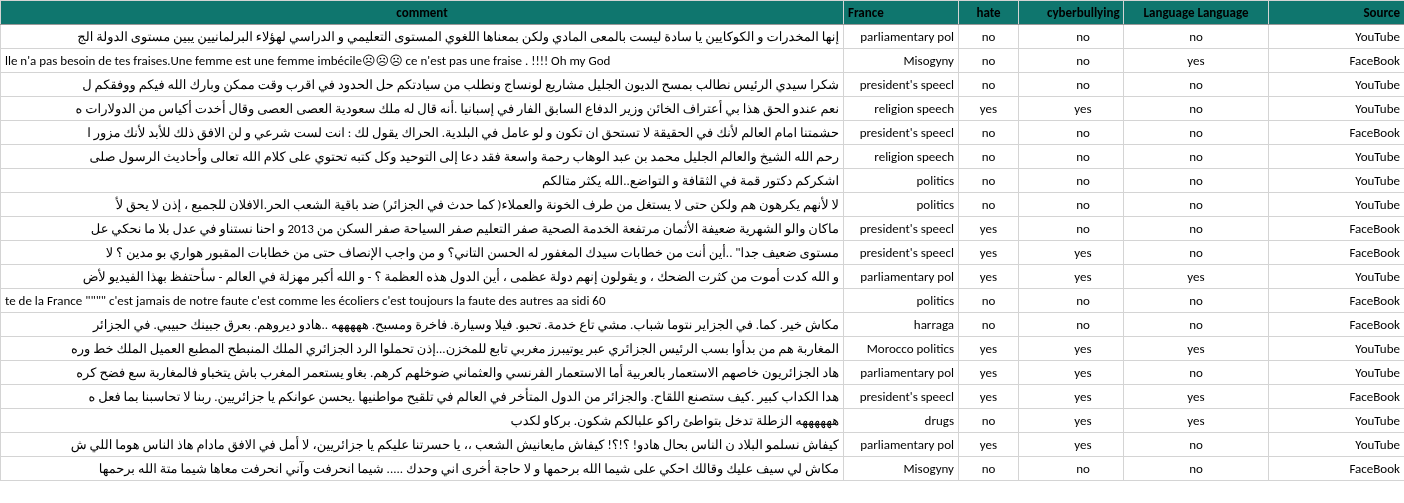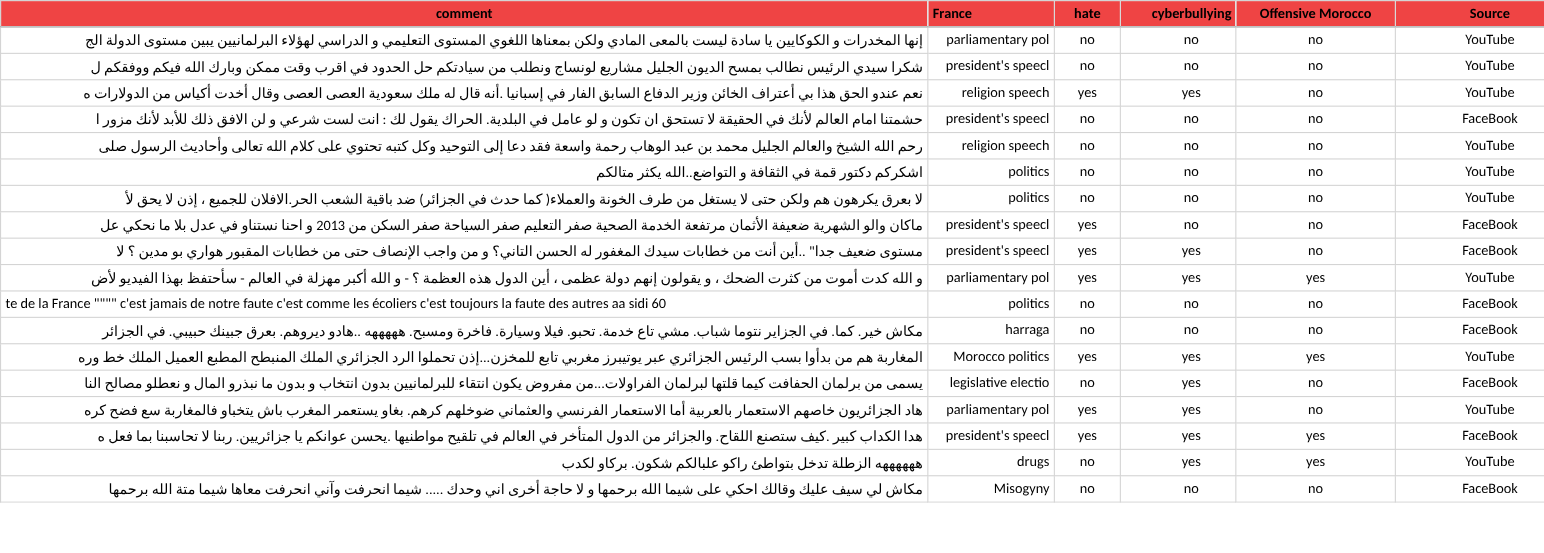--- a/index.html
+++ b/index.html
@@ -1,51 +1,59 @@
 <!DOCTYPE html>
 <html><head>
   <meta charset="utf-8">
   <style>
     * { margin: 0; padding: 0; box-sizing: border-box; }
     body { font-family: Calibri, Arial, sans-serif; font-size: 13px; background: #fff; }
     table { border-collapse: collapse; width: 1404px; table-layout: fixed; }
     th, td { border: 1px solid #d4d4d4; padding: 2px 4px; height: 24px; white-space: nowrap; overflow: hidden; text-overflow: clip; }
-    th { background: #ef4444; font-weight: bold; text-align: center; border-bottom: 1px solid #999; }
+    th { background: #0f766e; font-weight: bold; text-align: center; border-bottom: 1px solid #999; }
     .col-comment { width: 843px; }
     .col-topic { width: 115px; text-align: left; }
     .col-hate { width: 60px; text-align: center; }
     .col-cyber { width: 105px; text-align: center; padding-left: 28px; }
     .col-offensive { width: 145px; text-align: center; }
-    .col-source { width: 136px; text-align: center; padding-left: 40px; }
+    .col-source { width: 136px; text-align: right; padding-left: 40px; }
     td.col-comment { text-align: right; direction: rtl; }
     td.col-comment.ltr { text-align: left; direction: ltr; }
     td.col-topic { text-align: right; }
   </style>
 </head>
 <body>
 
 <table>
   <thead>
     <tr>
       <th class="col-comment">comment</th>
       <th class="col-topic">France</th>
       <th class="col-hate">hate</th>
       <th class="col-cyber">cyberbullying</th>
-      <th class="col-offensive">Offensive Morocco</th>
+      <th class="col-offensive">Language Language</th>
       <th class="col-source">Source</th>
     </tr>
   </thead>
   <tbody id="tbody">
       <tr>
         <td class="col-comment">إنها المخدرات و الكوكايين يا سادة ليست بالمعى المادي ولكن بمعناها اللغوي المستوى التعليمي و الدراسي لهؤلاء البرلمانيين يبين مستوى الدولة الج</td>
         <td class="col-topic">parliamentary pol</td>
         <td class="col-hate">no</td>
         <td class="col-cyber">no</td>
         <td class="col-offensive">no</td>
         <td class="col-source">YouTube</td>
+      </tr>
+      <tr>
+        <td class="col-comment ltr">lle n'a pas besoin de tes fraises.Une femme est une femme imbécile☹☹☹ ce n'est pas une fraise . !!!! Oh my God</td>
+        <td class="col-topic">Misogyny</td>
+        <td class="col-hate">no</td>
+        <td class="col-cyber">no</td>
+        <td class="col-offensive">yes</td>
+        <td class="col-source">FaceBook</td>
       </tr>
       <tr>
         <td class="col-comment">شكرا سيدي الرئيس نطالب بمسح الديون الجليل مشاريع لونساج ونطلب من سيادتكم حل الحدود في اقرب وقت ممكن وبارك الله فيكم ووفقكم ل</td>
         <td class="col-topic">president's speecl</td>
         <td class="col-hate">no</td>
         <td class="col-cyber">no</td>
         <td class="col-offensive">no</td>
         <td class="col-source">YouTube</td>
       </tr>
       <tr>
@@ -74,21 +82,21 @@
       </tr>
       <tr>
         <td class="col-comment">اشكركم دكتور قمة في الثقافة و التواضع..الله يكثر متالكم</td>
         <td class="col-topic">politics</td>
         <td class="col-hate">no</td>
         <td class="col-cyber">no</td>
         <td class="col-offensive">no</td>
         <td class="col-source">YouTube</td>
       </tr>
       <tr>
-        <td class="col-comment">لا بعرق يكرهون هم ولكن حتى لا يستغل من طرف الخونة والعملاء( كما حدث في الجزائر) ضد باقية الشعب الحر.الافلان للجميع ، إذن لا يحق لأ</td>
+        <td class="col-comment">لا لأنهم يكرهون هم ولكن حتى لا يستغل من طرف الخونة والعملاء( كما حدث في الجزائر) ضد باقية الشعب الحر.الافلان للجميع ، إذن لا يحق لأ</td>
         <td class="col-topic">politics</td>
         <td class="col-hate">no</td>
         <td class="col-cyber">no</td>
         <td class="col-offensive">no</td>
         <td class="col-source">YouTube</td>
       </tr>
       <tr>
         <td class="col-comment">ماكان والو الشهرية ضعيفة الأثمان مرتفعة الخدمة الصحية صفر التعليم صفر السياحة صفر السكن من 2013 و احنا نستناو في عدل بلا ما نحكي عل</td>
         <td class="col-topic">president's speecl</td>
         <td class="col-hate">yes</td>
@@ -130,28 +138,20 @@
       </tr>
       <tr>
         <td class="col-comment">المغاربة هم من بدأوا بسب الرئيس الجزائري عبر يوتيبرز مغربي تابع للمخزن...إذن تحملوا الرد الجزائري الملك المنبطح المطبع العميل الملك خط وره</td>
         <td class="col-topic">Morocco politics</td>
         <td class="col-hate">yes</td>
         <td class="col-cyber">yes</td>
         <td class="col-offensive">yes</td>
         <td class="col-source">YouTube</td>
       </tr>
       <tr>
-        <td class="col-comment">يسمى من برلمان الحفافت كيما قلتها لبرلمان الفراولات...من مفروض يكون انتقاء للبرلمانيين بدون انتخاب و بدون ما نبذرو المال و نعطلو مصالح النا</td>
-        <td class="col-topic">legislative electio</td>
-        <td class="col-hate">no</td>
-        <td class="col-cyber">yes</td>
-        <td class="col-offensive">no</td>
-        <td class="col-source">FaceBook</td>
-      </tr>
-      <tr>
         <td class="col-comment">هاد الجزائريون خاصهم الاستعمار بالعربية أما الاستعمار الفرنسي والعثماني ضوخلهم كرهم. بغاو يستعمر المغرب باش يتخباو فالمغاربة سع فضح كره</td>
         <td class="col-topic">parliamentary pol</td>
         <td class="col-hate">yes</td>
         <td class="col-cyber">yes</td>
         <td class="col-offensive">no</td>
         <td class="col-source">YouTube</td>
       </tr>
       <tr>
         <td class="col-comment">هدا الكداب كبير .كيف ستصنع اللقاح. والجزائر من الدول المتأخر في العالم في تلقيح مواطنيها .يحسن عوانكم يا جزائريين. ربنا لا تحاسبنا بما فعل ه</td>
         <td class="col-topic">president's speecl</td>
@@ -162,20 +162,28 @@
       </tr>
       <tr>
         <td class="col-comment">ههههههه الزطلة تدخل بتواطئ راكو علبالكم شكون. بركاو لكدب</td>
         <td class="col-topic">drugs</td>
         <td class="col-hate">no</td>
         <td class="col-cyber">yes</td>
         <td class="col-offensive">yes</td>
         <td class="col-source">YouTube</td>
       </tr>
       <tr>
+        <td class="col-comment">كيفاش نسلمو البلاد ن الناس بحال هادو! ؟!؟! كيفاش مايعانيش الشعب ،، يا حسرتنا عليكم يا جزائريين، لا أمل في الافق مادام هاذ الناس هوما اللي ش</td>
+        <td class="col-topic">parliamentary pol</td>
+        <td class="col-hate">yes</td>
+        <td class="col-cyber">yes</td>
+        <td class="col-offensive">no</td>
+        <td class="col-source">YouTube</td>
+      </tr>
+      <tr>
         <td class="col-comment">مكاش لي سيف عليك وقالك احكي على شيما الله برحمها و لا حاجة أخرى اني وحدك ..... شيما انحرفت وآني انحرفت معاها شيما متة الله برحمها</td>
         <td class="col-topic">Misogyny</td>
         <td class="col-hate">no</td>
         <td class="col-cyber">no</td>
         <td class="col-offensive">no</td>
         <td class="col-source">FaceBook</td>
       </tr>
     </tbody>
 </table>
 

